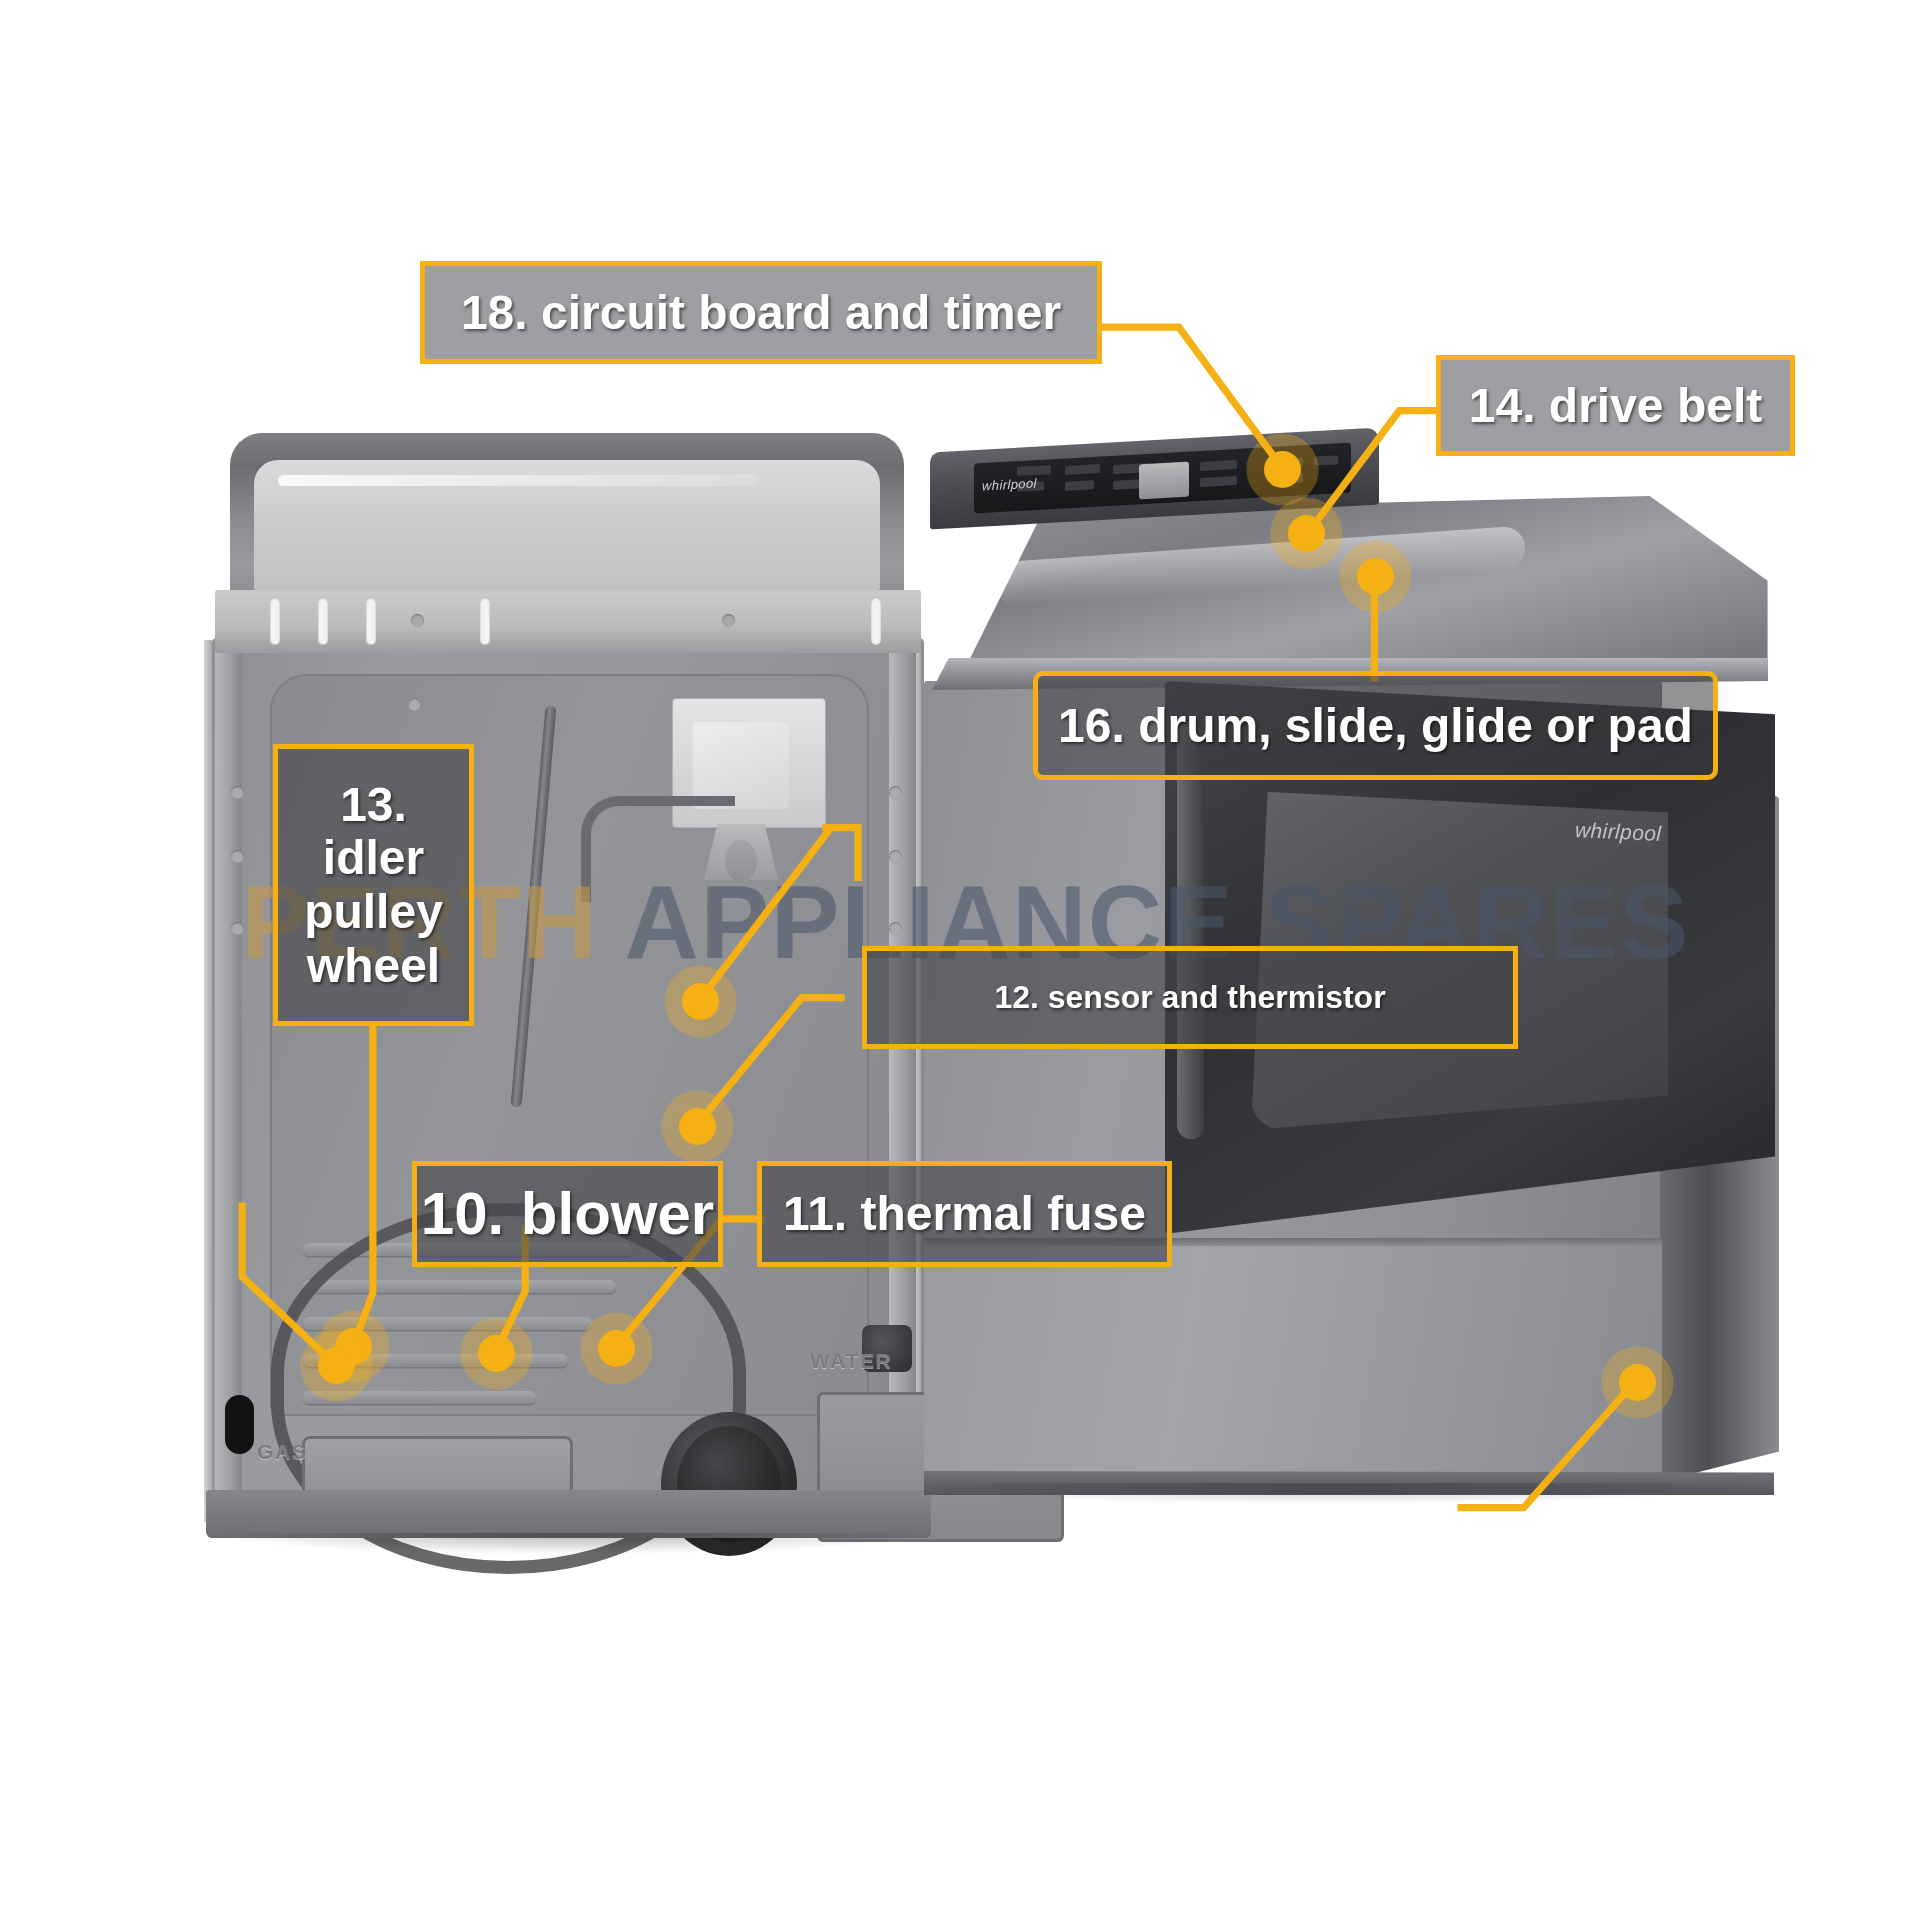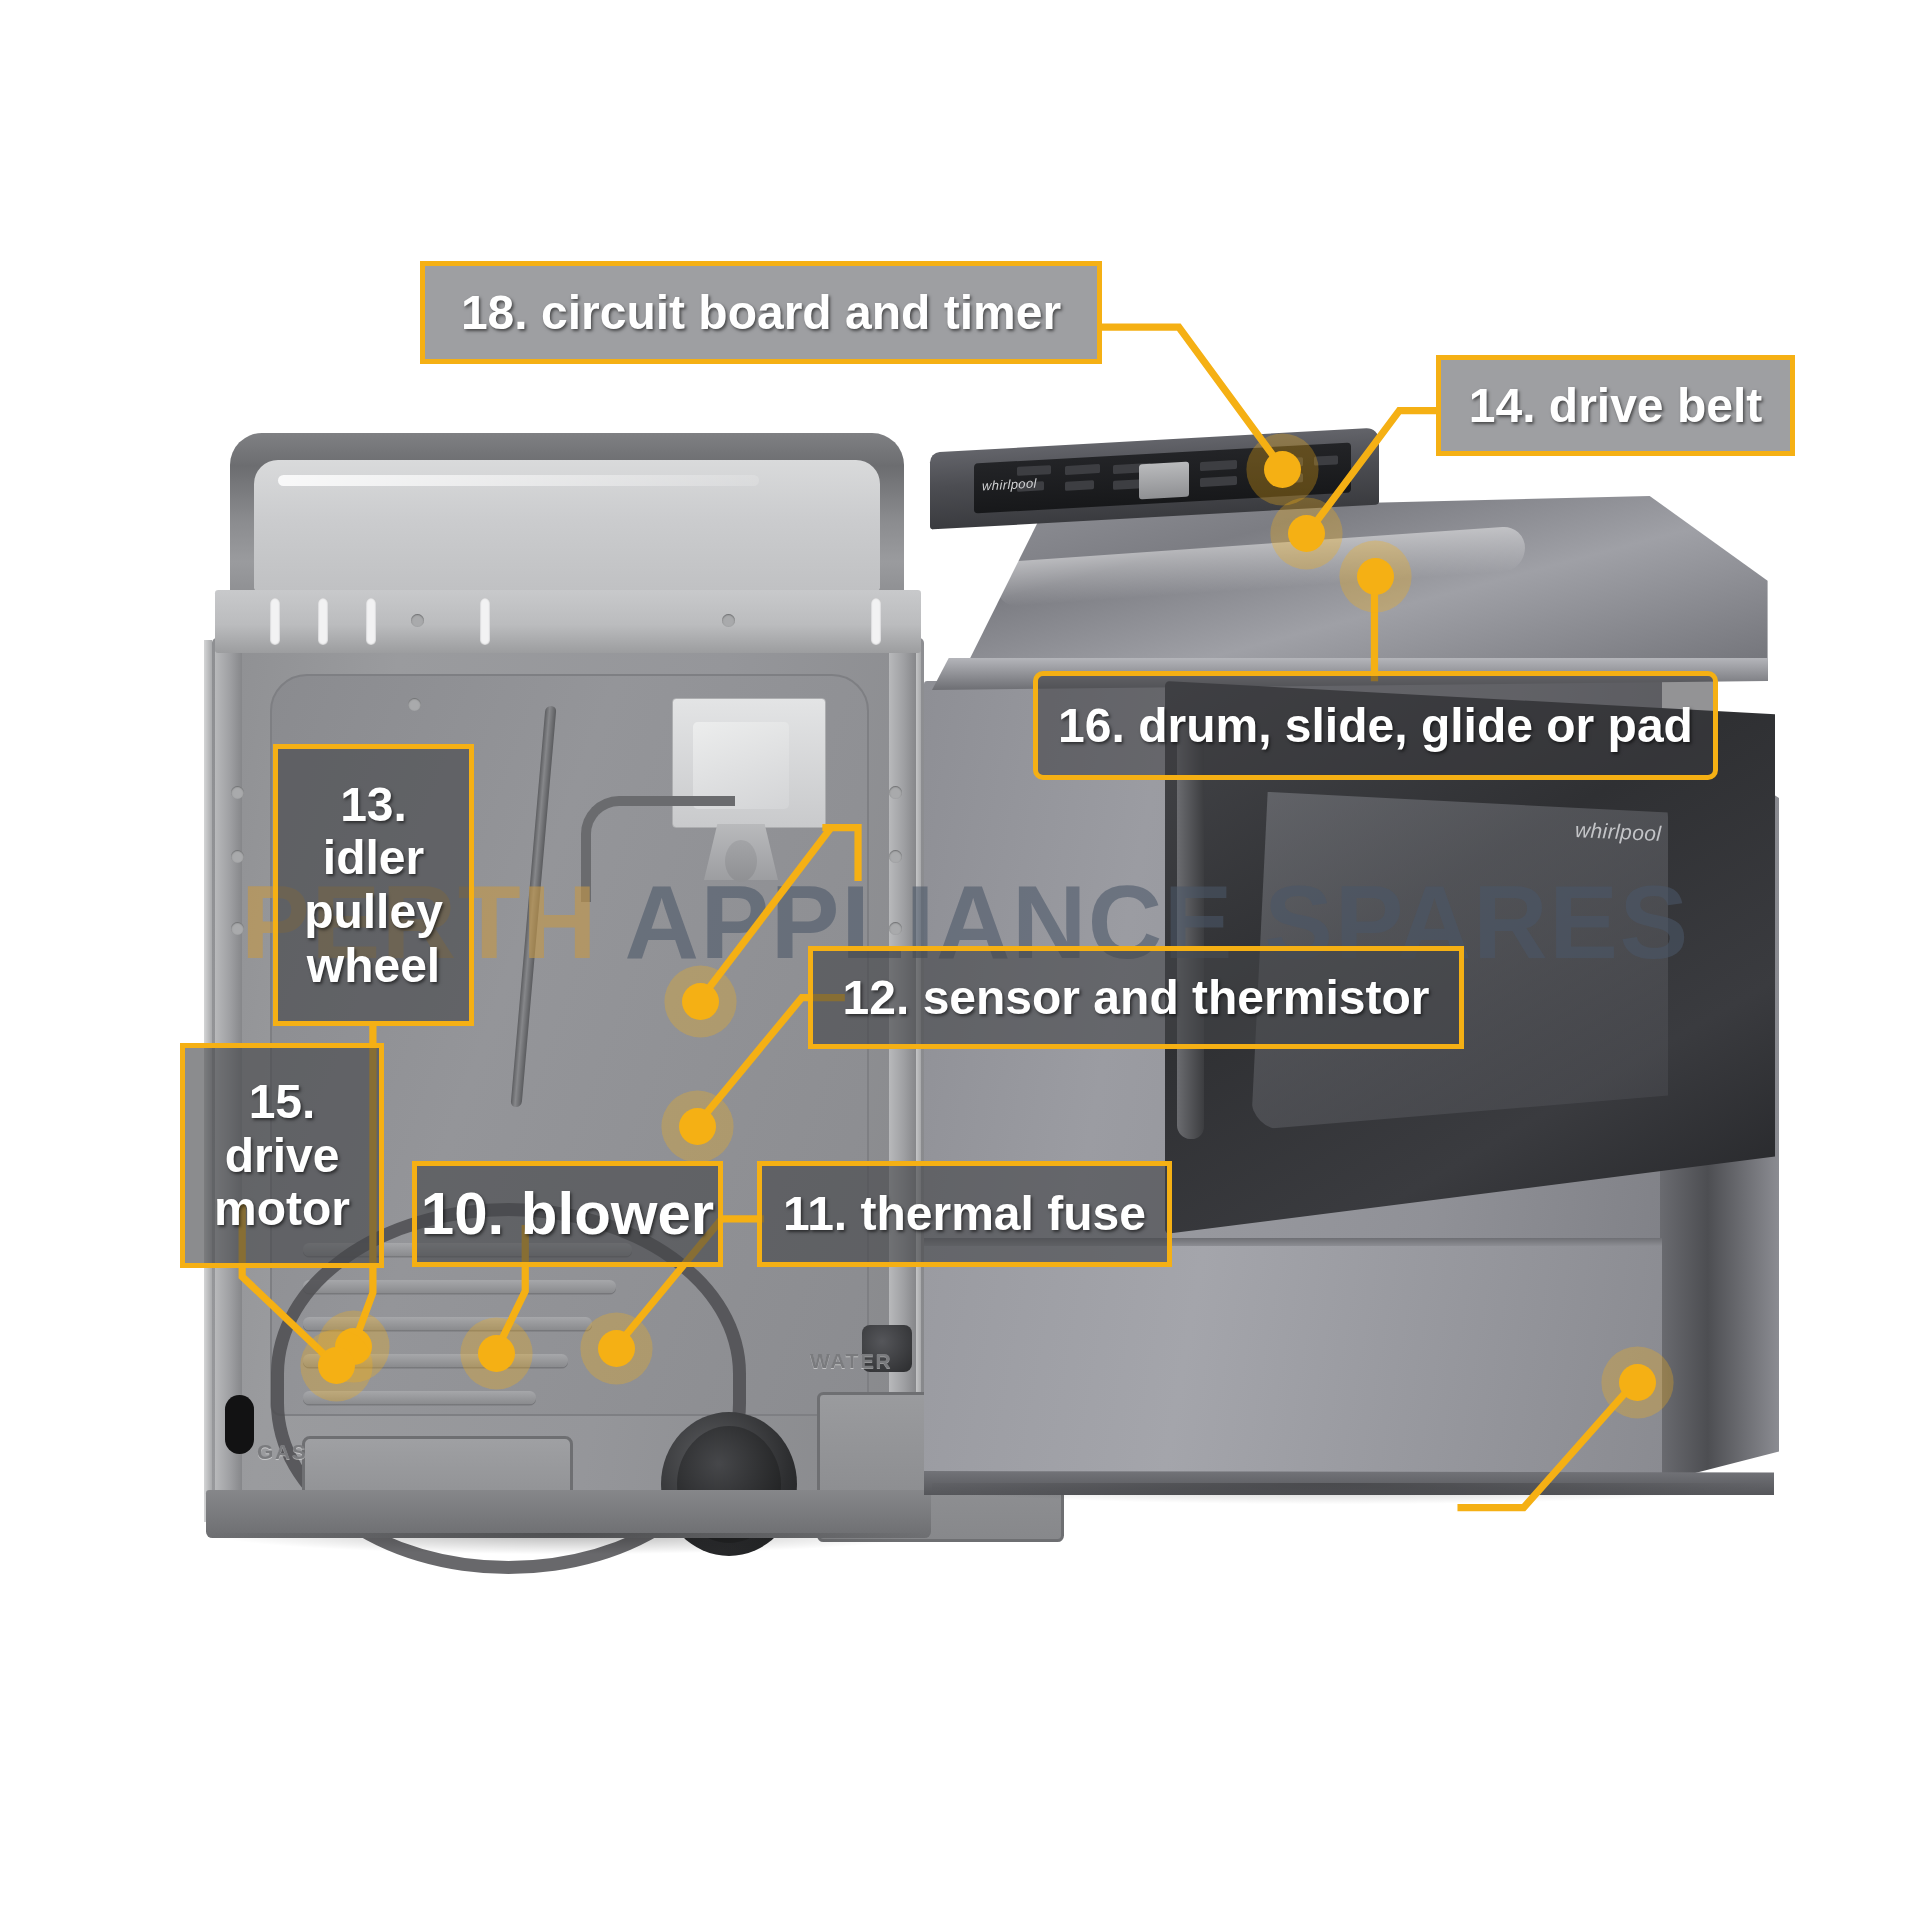--- a/index.html
+++ b/index.html
@@ -269,27 +269,22 @@
     <div class="lbl tight" style="left:1033px;top:671px;width:685px;height:109px;font-size:48px;border-radius:10px;">16. drum, slide, glide or pad</div>
 
     <div class="lbl" style="left:273px;top:744px;width:201px;height:282px;font-size:48px;flex-direction:column;">
         <div>13.</div>
         <div>idler</div>
         <div>pulley</div>
         <div>wheel</div>
       </div>
 
 
-    <div class="lbl" style="left:808px;top:946px;width:656px;height:103px;font-size:48px;">12. sensor and thermistor</div>
-
-    <div class="lbl" style="left:180px;top:1043px;width:204px;height:225px;font-size:48px;flex-direction:column;">
-        <div>15.</div>
-        <div>drive</div>
-        <div>motor</div>
-      </div>
+    <div class="lbl" style="left:862px;top:946px;width:656px;height:103px;font-size:32px;">12. sensor and thermistor</div>
+
 
     <div class="lbl" style="left:379px;top:1161px;width:311px;height:106px;font-size:60px;margin-left:33px;">10. blower</div>
 
     <div class="lbl" style="left:757px;top:1161px;width:415px;height:106px;font-size:48px;">11. thermal fuse</div>
 
 
   </div>
 </div>
 
 

